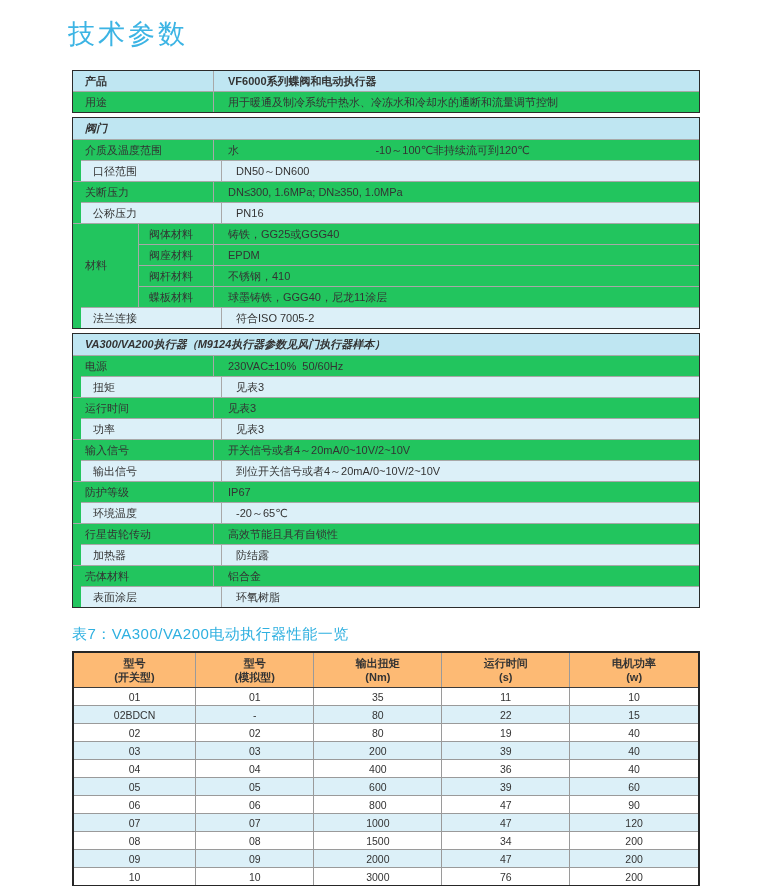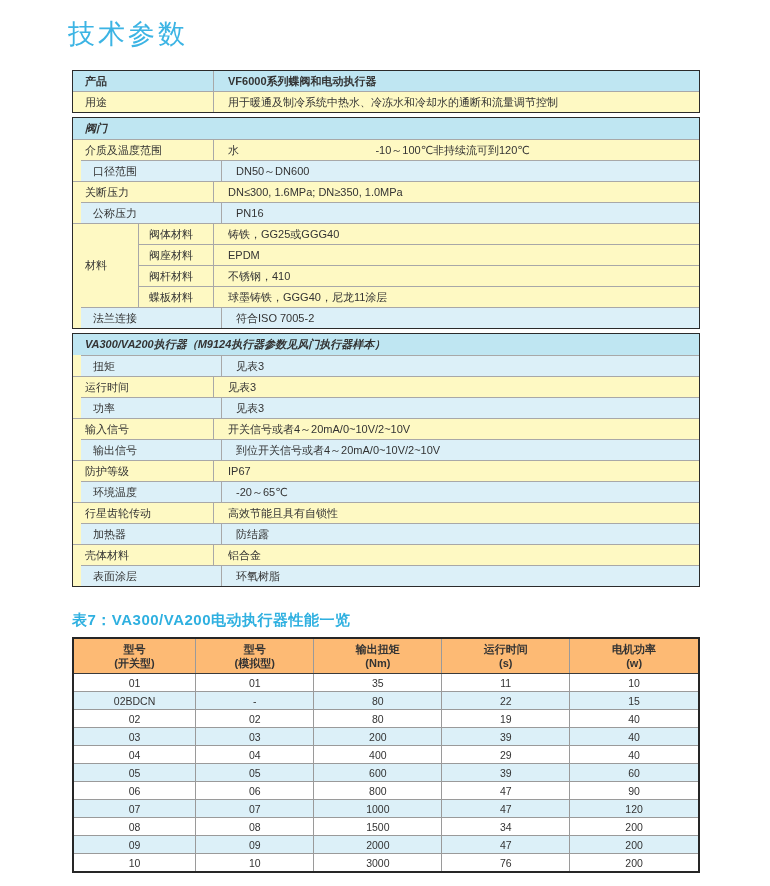--- a/index.html
+++ b/index.html
@@ -11,21 +11,21 @@
   }
   .content { margin-left: 72px; width: 628px; }
 
   .title {
     margin: 0 0 18px -4px; padding-top: 16px;
     font-size: 27px; font-weight: 400; letter-spacing: 3px;
     color: #3cb4e4;
   }
 
   
-  .section { border: 1.5px solid #2b2b2b; background: #fef9c3; }
+  .section { border: 1.5px solid #2b2b2b; background: #22c55e; }
   .section + .section { margin-top: 4px; }
   .sec-header {
     background: #bfe6f2; font-weight: 700;
     font-size: 11px; line-height: 13px; padding: 4px 6px 4px 12px; font-style: italic;
   }
   .row { display: flex; align-items: stretch; min-height: 20px; }
   .sec-header + .row, .row + .row { border-top: 1px solid #a8a8a8; }
   .cell { font-size: 11px; line-height: 13px; padding: 3.5px 6px 3.5px 12px; }
   .label { width: 141px; flex: 0 0 141px; border-right: 1px solid #a8a8a8; }
   .val   { flex: 1; padding-left: 14px; white-space: pre-wrap; }
@@ -42,21 +42,21 @@
     font-size: 11px;
   }
   .subrows { flex: 1; display: flex; flex-direction: column; }
   .subrow { display: flex; min-height: 20px; }
   .subrow + .subrow { border-top: 1px solid #a8a8a8; }
   .sublabel { width: 75px; flex: 0 0 75px; border-right: 1px solid #a8a8a8; padding-left: 10px; }
   .subval { flex: 1; padding-left: 14px; }
 
   
   .caption {
-    margin: 24px 0 7px; font-size: 15px; font-weight: 700;
+    margin: 17px 0 7px; font-size: 15px; font-weight: 400;
     color: #2fb0e0; letter-spacing: 0.5px;
   }
   table.t7 { width: 628px; border-collapse: collapse; border: 2px solid #262626; }
   .t7 th {
     background: #fdba74; font-size: 11px; line-height: 14px; font-weight: 700;
     border: 1px solid #9a9a9a; border-bottom: 1.5px solid #3a3a3a;
     padding: 3px 2px; white-space: pre-line; text-align: center;
   }
   .t7 td {
     font-size: 10.5px; line-height: 12px; padding: 2.5px 2px;
@@ -120,20 +120,24 @@
             </div>
           </div>
         </div>
         <div class="row light">
           <div class="cell label">法兰连接</div>
           <div class="cell val">符合ISO 7005-2</div>
         </div>
       </div>
       <div class="section">
         <div class="sec-header">VA300/VA200执行器（M9124执行器参数见风门执行器样本）</div>
+        <div class="row">
+          <div class="cell label">电源</div>
+          <div class="cell val">230VAC±10%  50/60Hz</div>
+        </div>
         <div class="row light">
           <div class="cell label">扭矩</div>
           <div class="cell val">见表3</div>
         </div>
         <div class="row">
           <div class="cell label">运行时间</div>
           <div class="cell val">见表3</div>
         </div>
         <div class="row light">
           <div class="cell label">功率</div>
@@ -217,21 +221,21 @@
           <td>03</td>
           <td>03</td>
           <td>200</td>
           <td>39</td>
           <td>40</td>
         </tr>
         <tr>
           <td>04</td>
           <td>04</td>
           <td>400</td>
-          <td>29</td>
+          <td>36</td>
           <td>40</td>
         </tr>
         <tr>
           <td>05</td>
           <td>05</td>
           <td>600</td>
           <td>39</td>
           <td>60</td>
         </tr>
         <tr>

